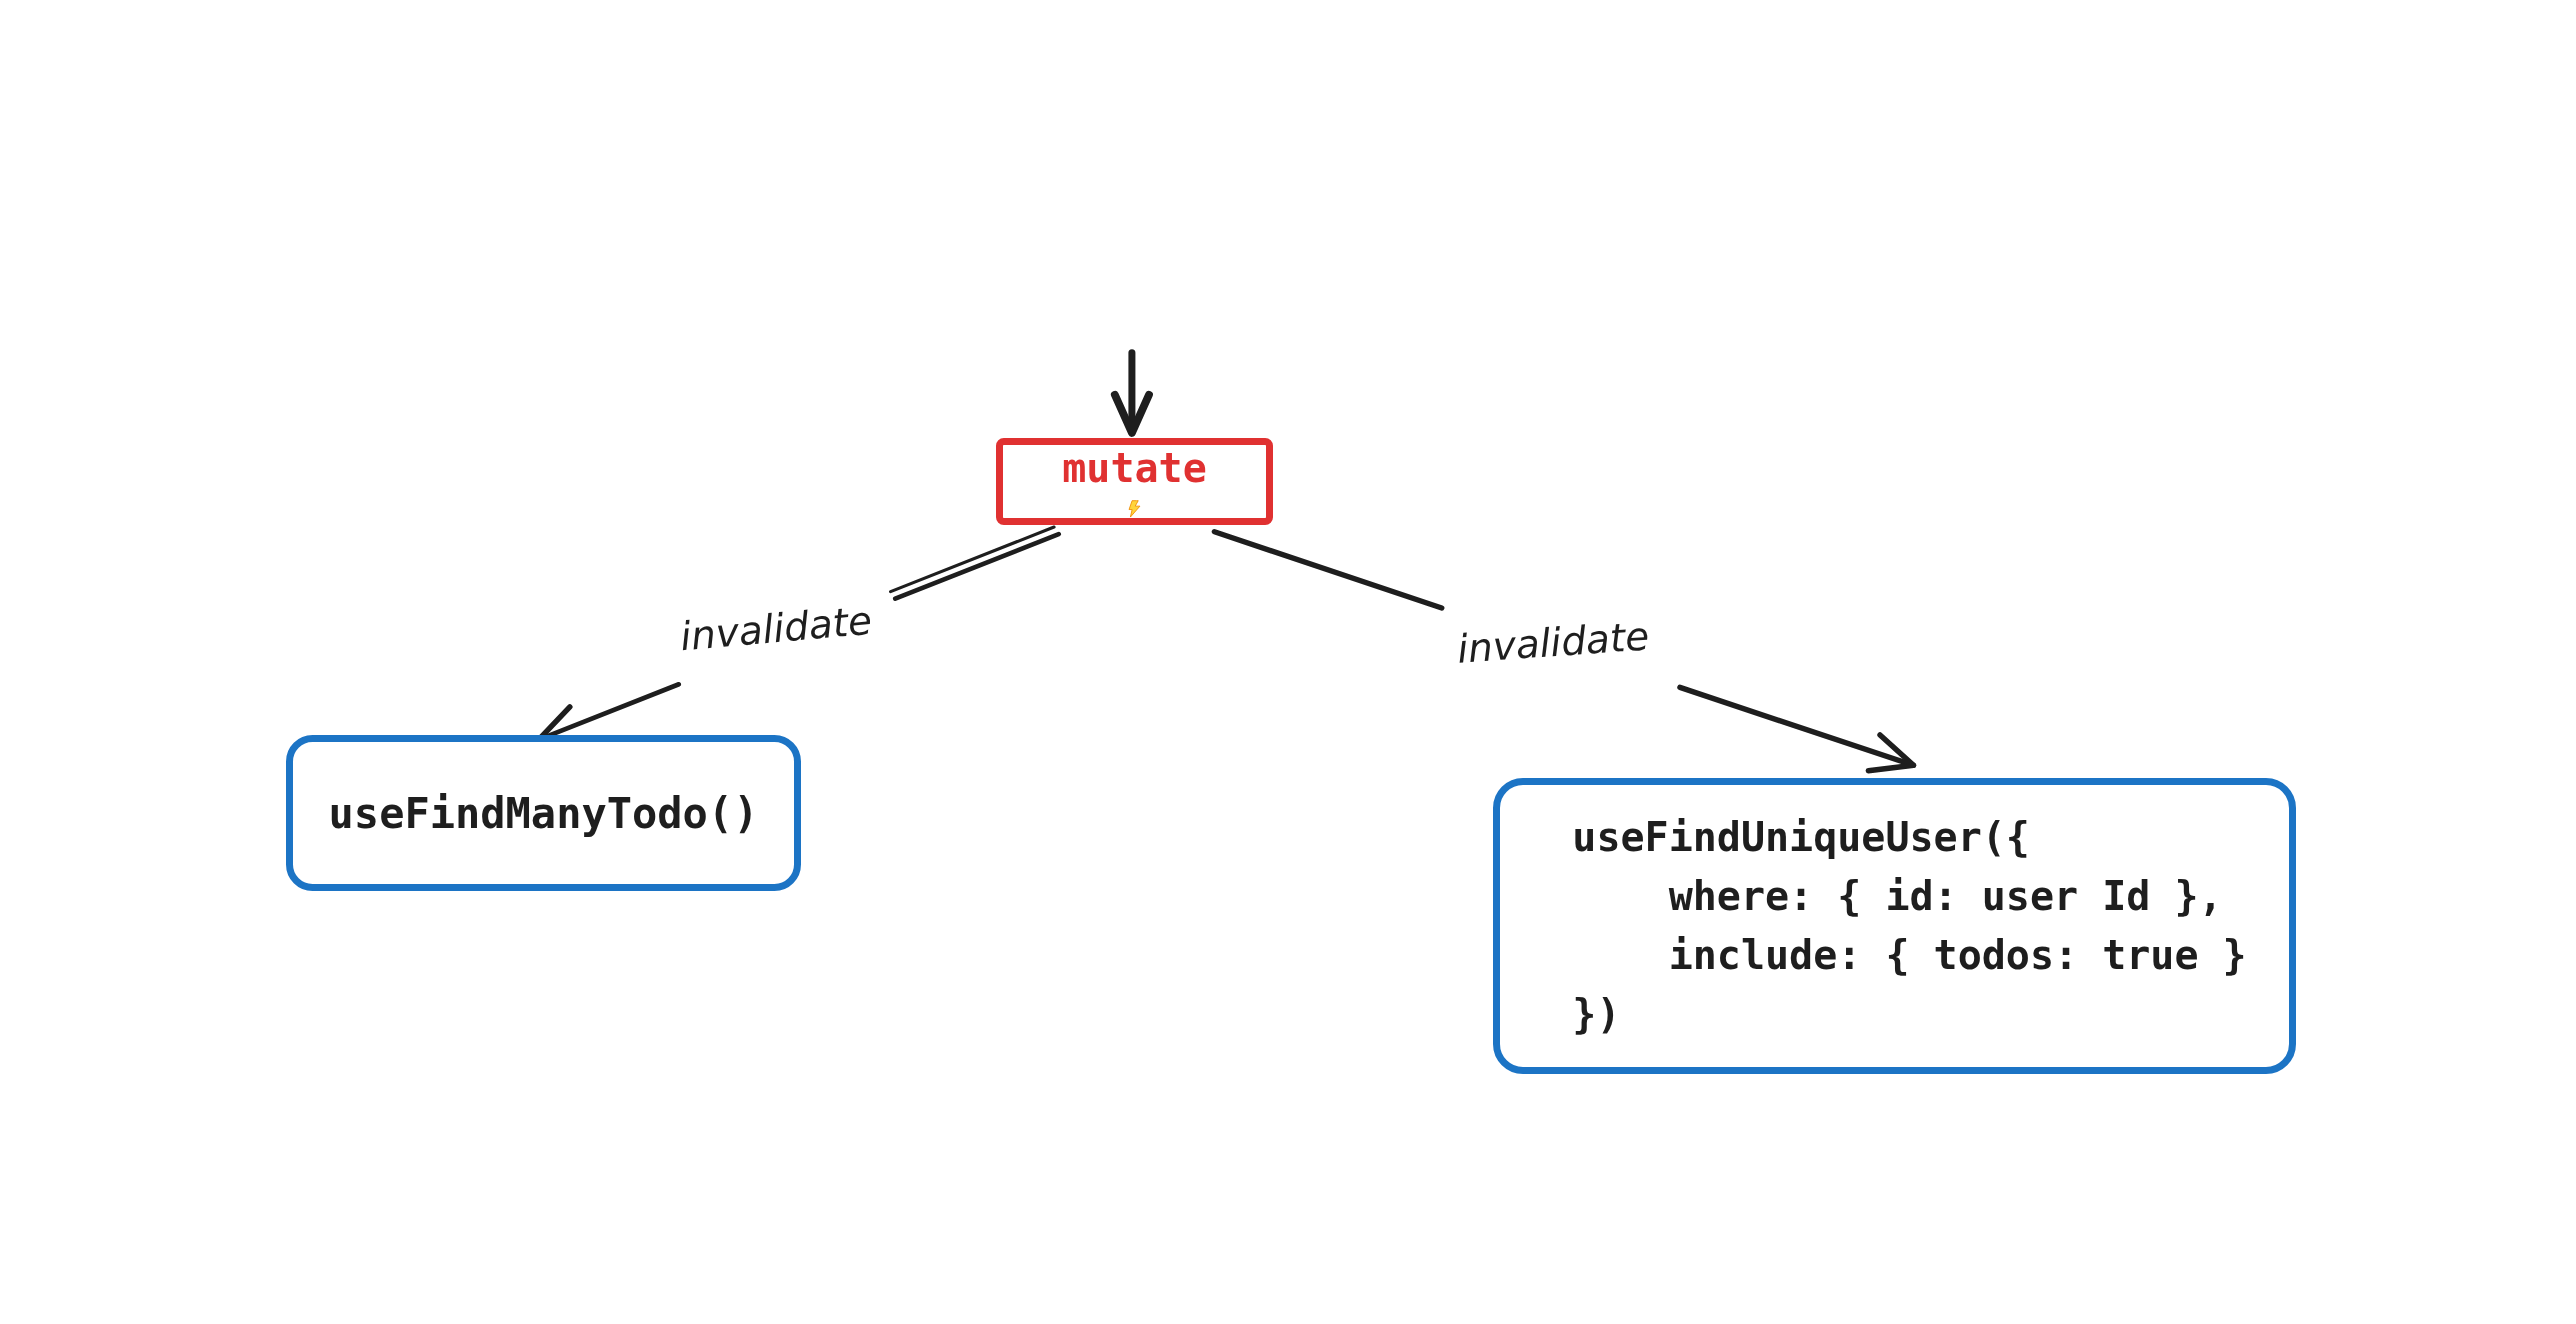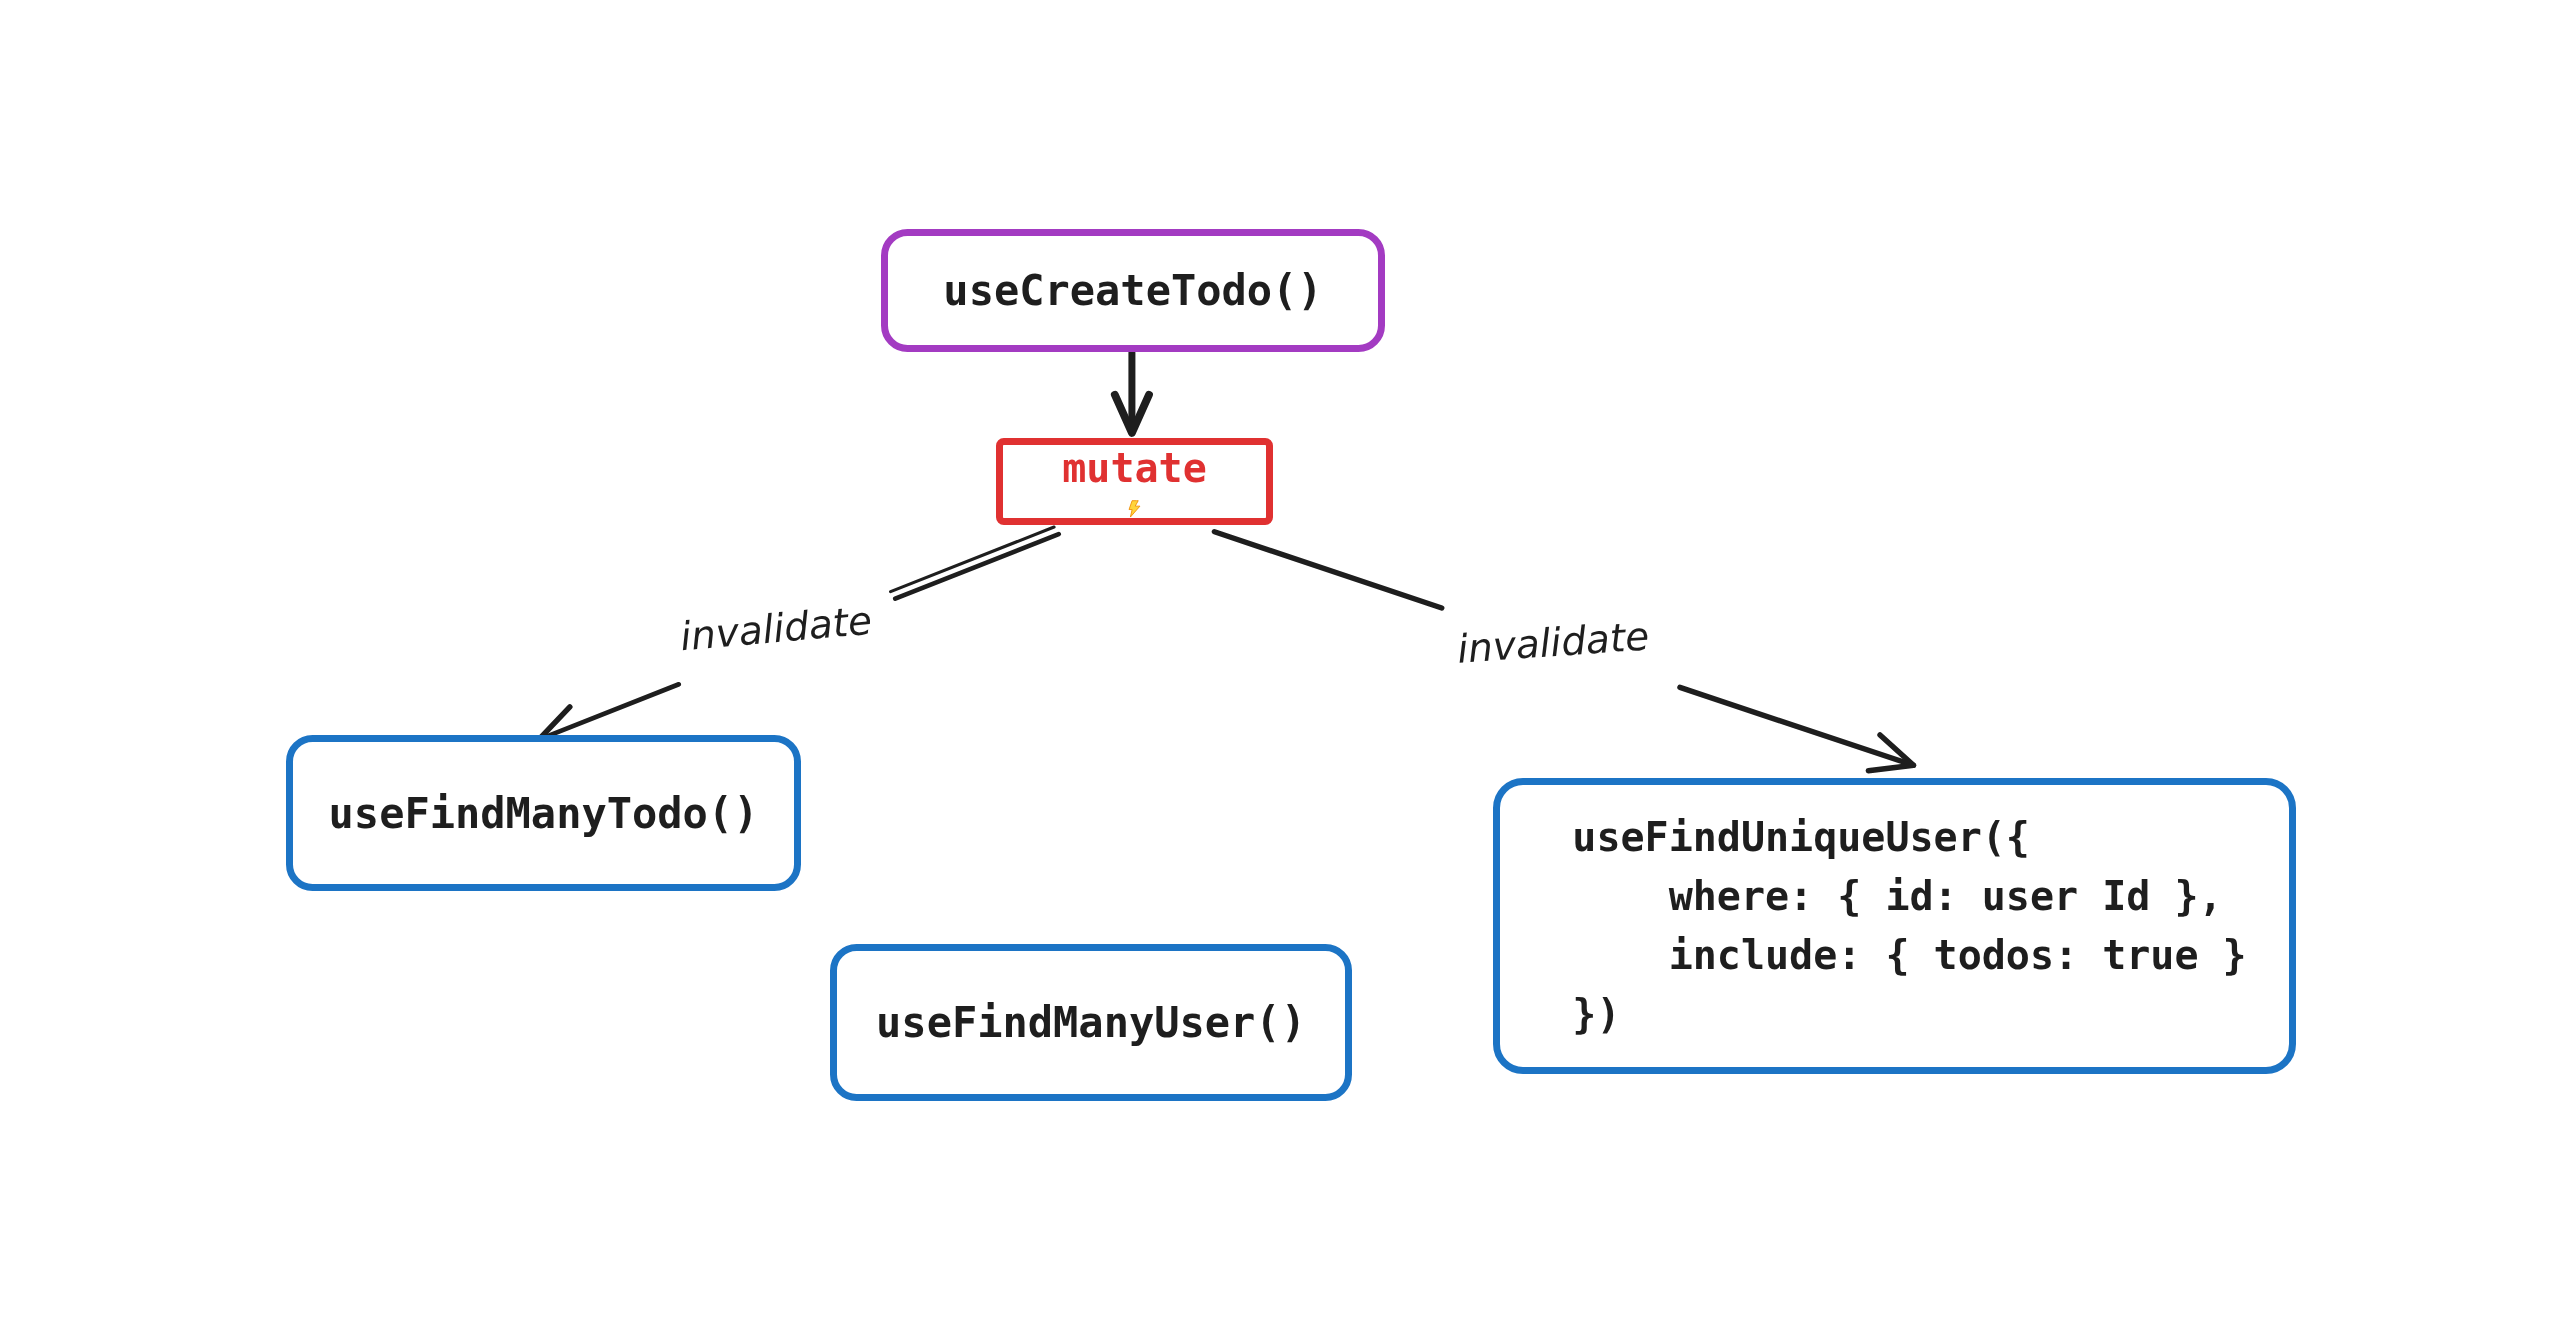--- a/index.html
+++ b/index.html
@@ -131,38 +131,32 @@
       <polyline class="edge-stroke" points="750,954 692,950 732,908" stroke-width="7"></polyline>
     </g>
 
     <g>
       <line class="edge-stroke" x1="1560" y1="683" x2="1852" y2="781" stroke-width="7"></line>
       <line class="edge-stroke" x1="2158" y1="883" x2="2458" y2="983" stroke-width="7"></line>
       <polyline class="edge-stroke" points="2400,990 2458,983 2415,944" stroke-width="7"></polyline>
     </g>
   </svg>
 
-  <div class="node node-create">
-    <span>useCreateTodo()</span>
-  </div>
 
   <div class="node node-mutate">
     <span>mutate</span>
     <svg class="bolt-icon" viewBox="0 0 40 52">
       <polygon class="bolt-shape" points="26,2 13,2 4,28 13,28 8,50 36,18 22,18 31,2"></polygon>
     </svg>
   </div>
 
   <div class="node node-rounded node-find-many-todo">
     <span>useFindManyTodo()</span>
   </div>
 
-  <div class="node node-rounded node-find-many-user">
-    <span>useFindManyUser()</span>
-  </div>
 
   <div class="node node-rounded node-find-unique-user">
     <pre class="node-code">useFindUniqueUser({
     where: { id: user Id },
     include: { todos: true }
 })</pre>
   </div>
 
   <div class="edge-label edge-label-left">invalidate</div>
   <div class="edge-label edge-label-right">invalidate</div>

